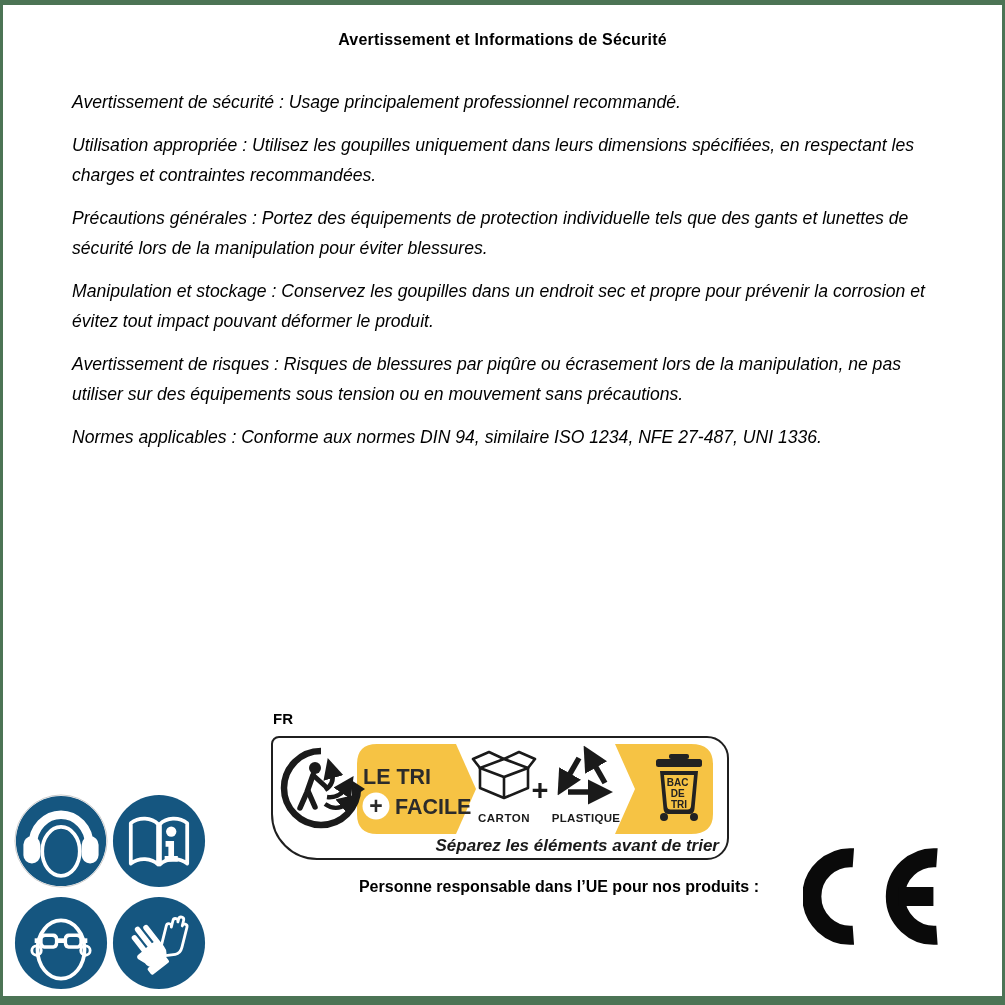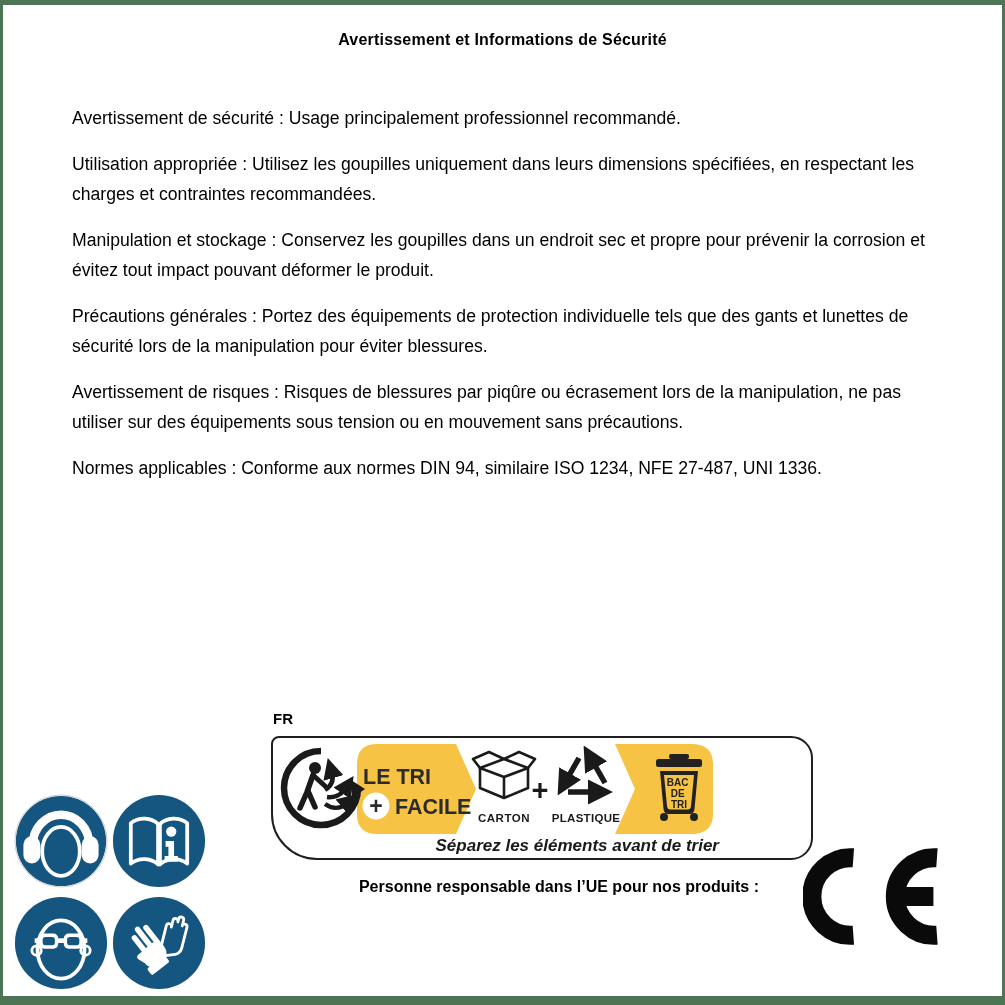--- a/index.html
+++ b/index.html
@@ -11,31 +11,31 @@
     font-family:"Liberation Sans",sans-serif;color:#000;overflow:hidden;
   }
   .title{
     position:absolute;top:26px;left:0;width:100%;text-align:center;
     font-size:16px;font-weight:bold;letter-spacing:.2px;
   }
   .bodytext{
     position:absolute;top:82px;left:69px;width:876px;
     font-size:17.6px;line-height:30px;
   }
-  .bodytext p{margin:16px 0 13px 0;}
+  .bodytext p{margin:0 0 13px 0;font-style:italic;}
   .bodytext p.gap-lg{margin-top:7px;}
   .icon{position:absolute;width:94px;height:94px;}
   .icon svg{display:block;width:100%;height:100%;}
   #ico-ear{left:11px;top:789px;}
   #ico-book{left:109px;top:789px;}
   #ico-eye{left:11px;top:891px;}
   #ico-glove{left:109px;top:891px;}
   .fr-label{position:absolute;left:270px;top:705px;font-size:15px;font-weight:bold;}
   .triman-box{
-    position:absolute;left:268px;top:731px;width:542px;height:124px;
+    position:absolute;left:268px;top:731px;width:458px;height:124px;
     border:2px solid #1f1f1f;border-radius:8px 22px 22px 46px;
     background:#fff;box-sizing:border-box;overflow:hidden;
   }
   .triman-box svg{display:block;}
   .address{
     position:absolute;left:240px;top:871px;width:516px;
     text-align:right;font-size:16px;font-weight:bold;line-height:22px;
   }
   .address div{white-space:nowrap;}
   .ce{position:absolute;left:800px;top:841px;width:141px;height:101px;}
@@ -44,22 +44,22 @@
 </head>
 <body>
 
 <div id="page">
 
   <div class="title">Avertissement et Informations de Sécurité</div>
 
   <div class="bodytext">
     <p>Avertissement de sécurité : Usage principalement professionnel recommandé.</p>
     <p>Utilisation appropriée : Utilisez les goupilles uniquement dans leurs dimensions spécifiées, en respectant les charges et contraintes recommandées.</p>
+    <p>Précautions générales : Portez des équipements de protection individuelle tels que des gants et lunettes de sécurité lors de la manipulation pour éviter blessures.</p>
     <p>Manipulation et stockage : Conservez les goupilles dans un endroit sec et propre pour prévenir la corrosion et évitez tout impact pouvant déformer le produit.</p>
-    <p>Précautions générales : Portez des équipements de protection individuelle tels que des gants et lunettes de sécurité lors de la manipulation pour éviter blessures.</p>
     <p>Avertissement de risques : Risques de blessures par piqûre ou écrasement lors de la manipulation, ne pas utiliser sur des équipements sous tension ou en mouvement sans précautions.</p>
     <p>Normes applicables : Conforme aux normes DIN 94, similaire ISO 1234, NFE 27-487, UNI 1336.</p>
   </div>
 
   <div class="icon" id="ico-ear">
     <svg viewBox="0 0 100 100">
       <circle cx="50" cy="50" r="48" fill="#155680"></circle>
       <circle cx="50" cy="50" r="49" fill="none" stroke="#c9c9c9" stroke-width="1"></circle>
       <ellipse cx="50" cy="61" rx="20" ry="26" fill="none" stroke="#fff" stroke-width="4"></ellipse>
       <path d="M20 54 A 30 32 0 0 1 80 54" fill="none" stroke="#fff" stroke-width="9" stroke-linecap="round"></path>

